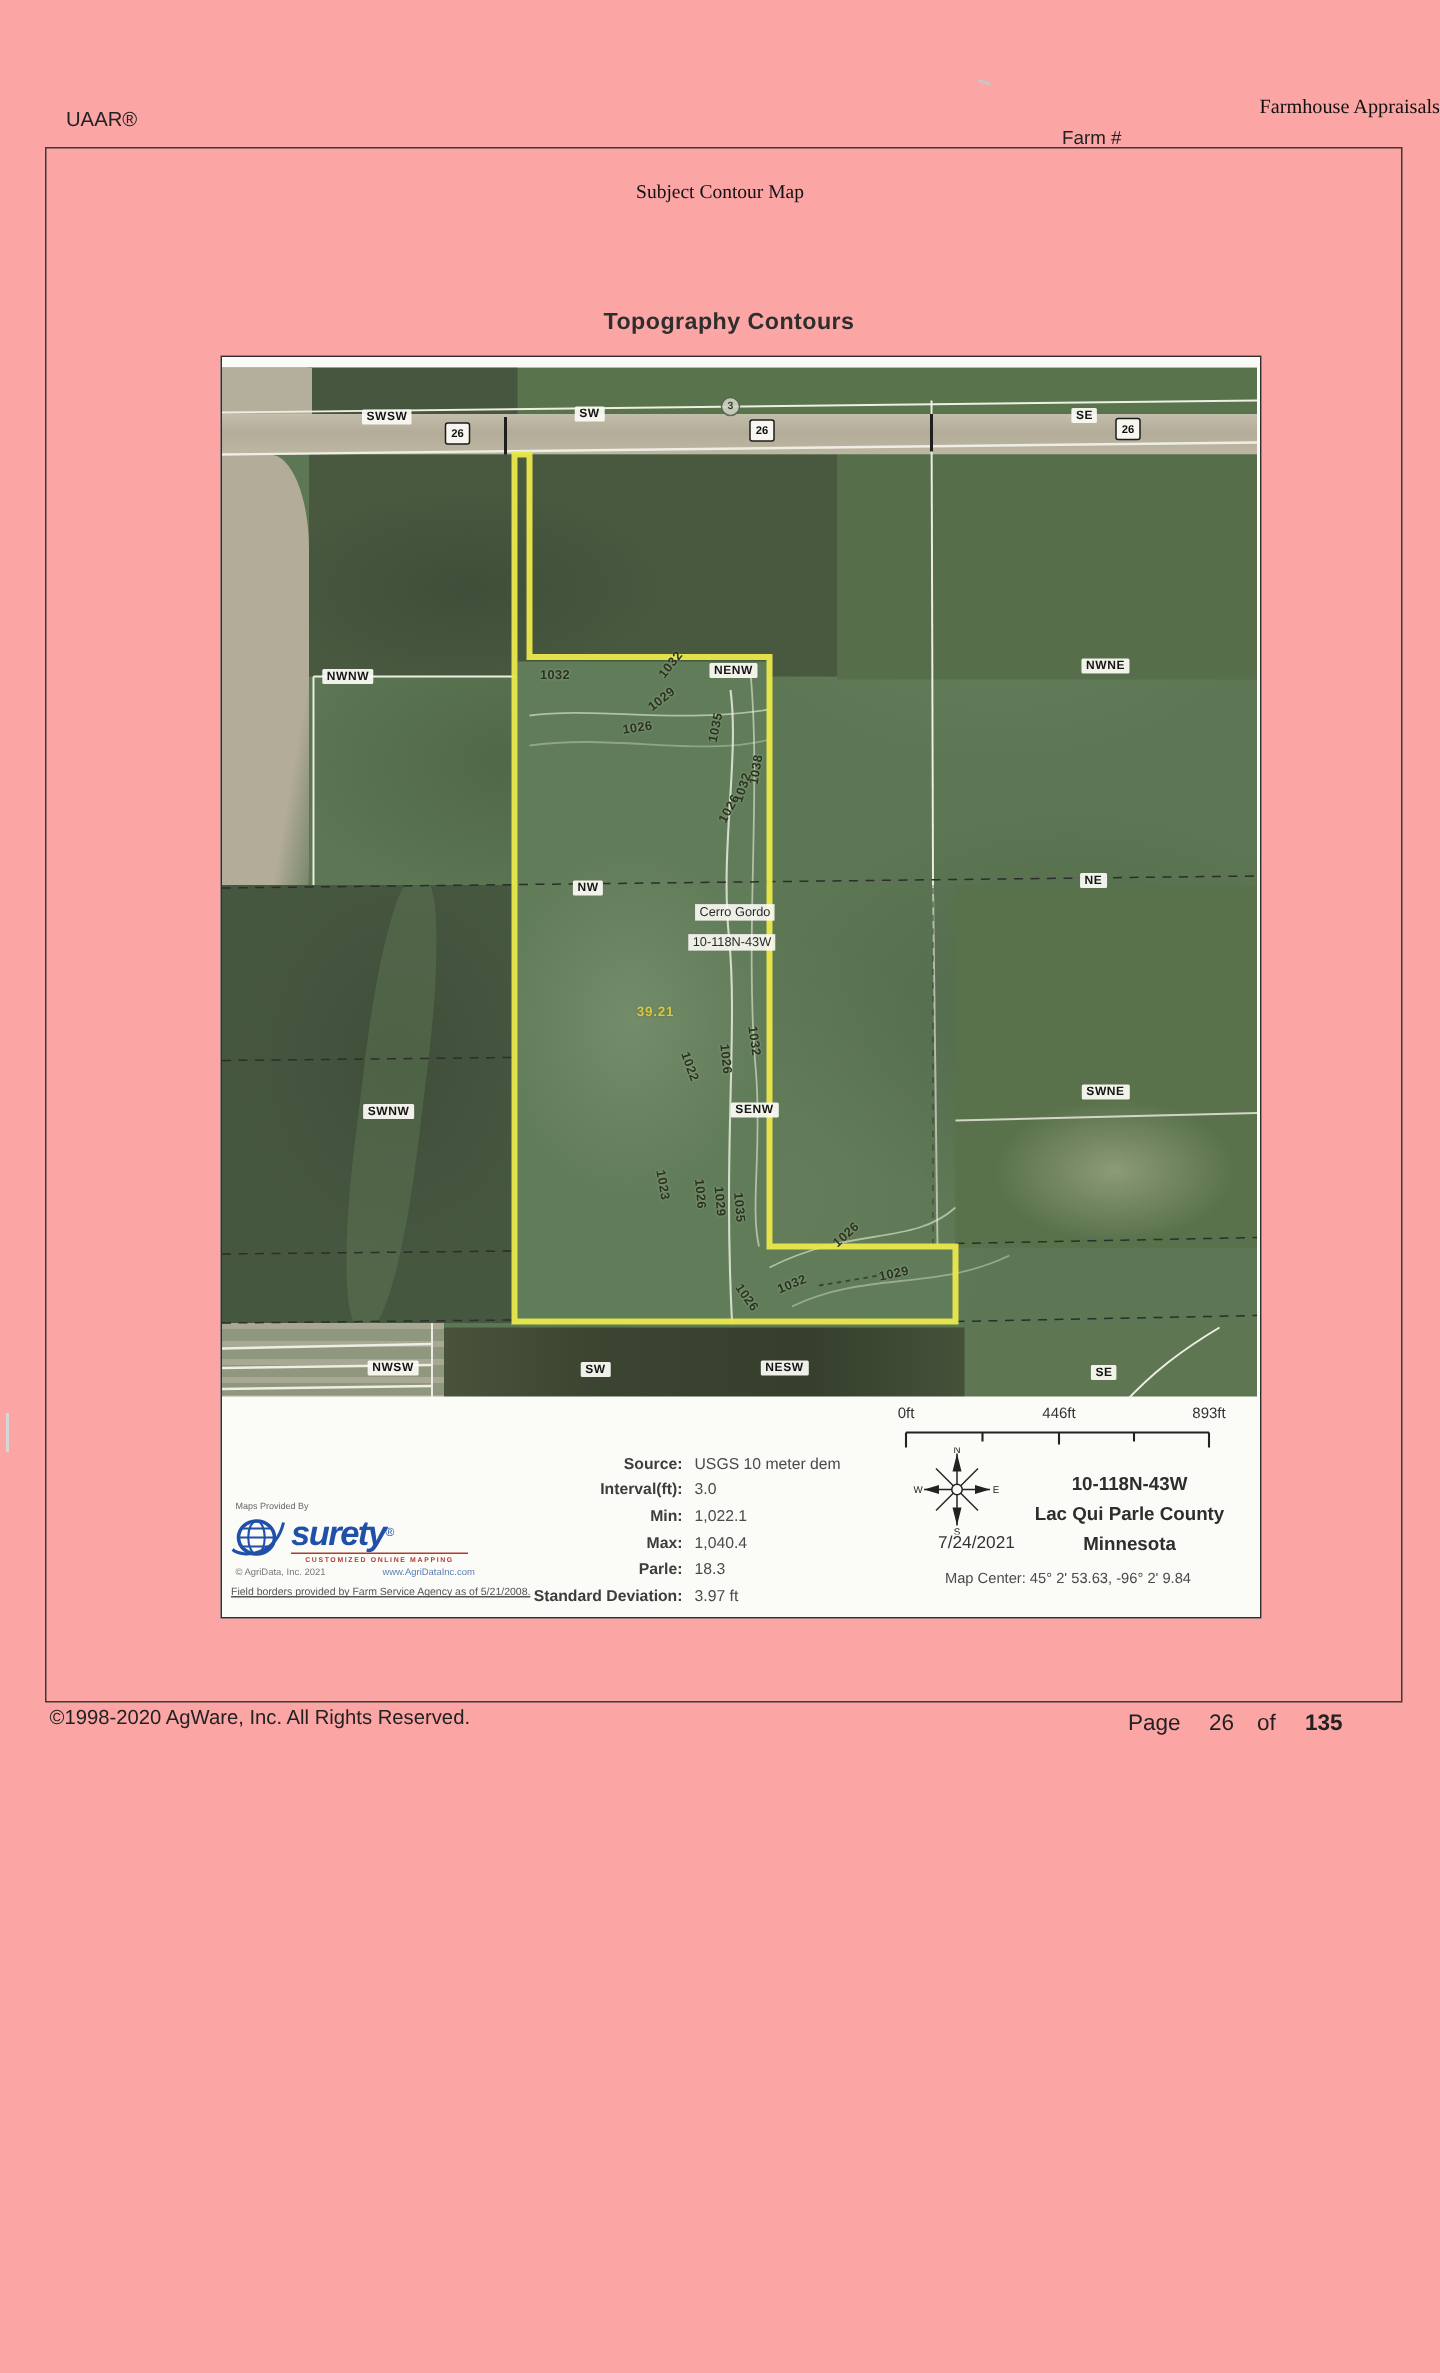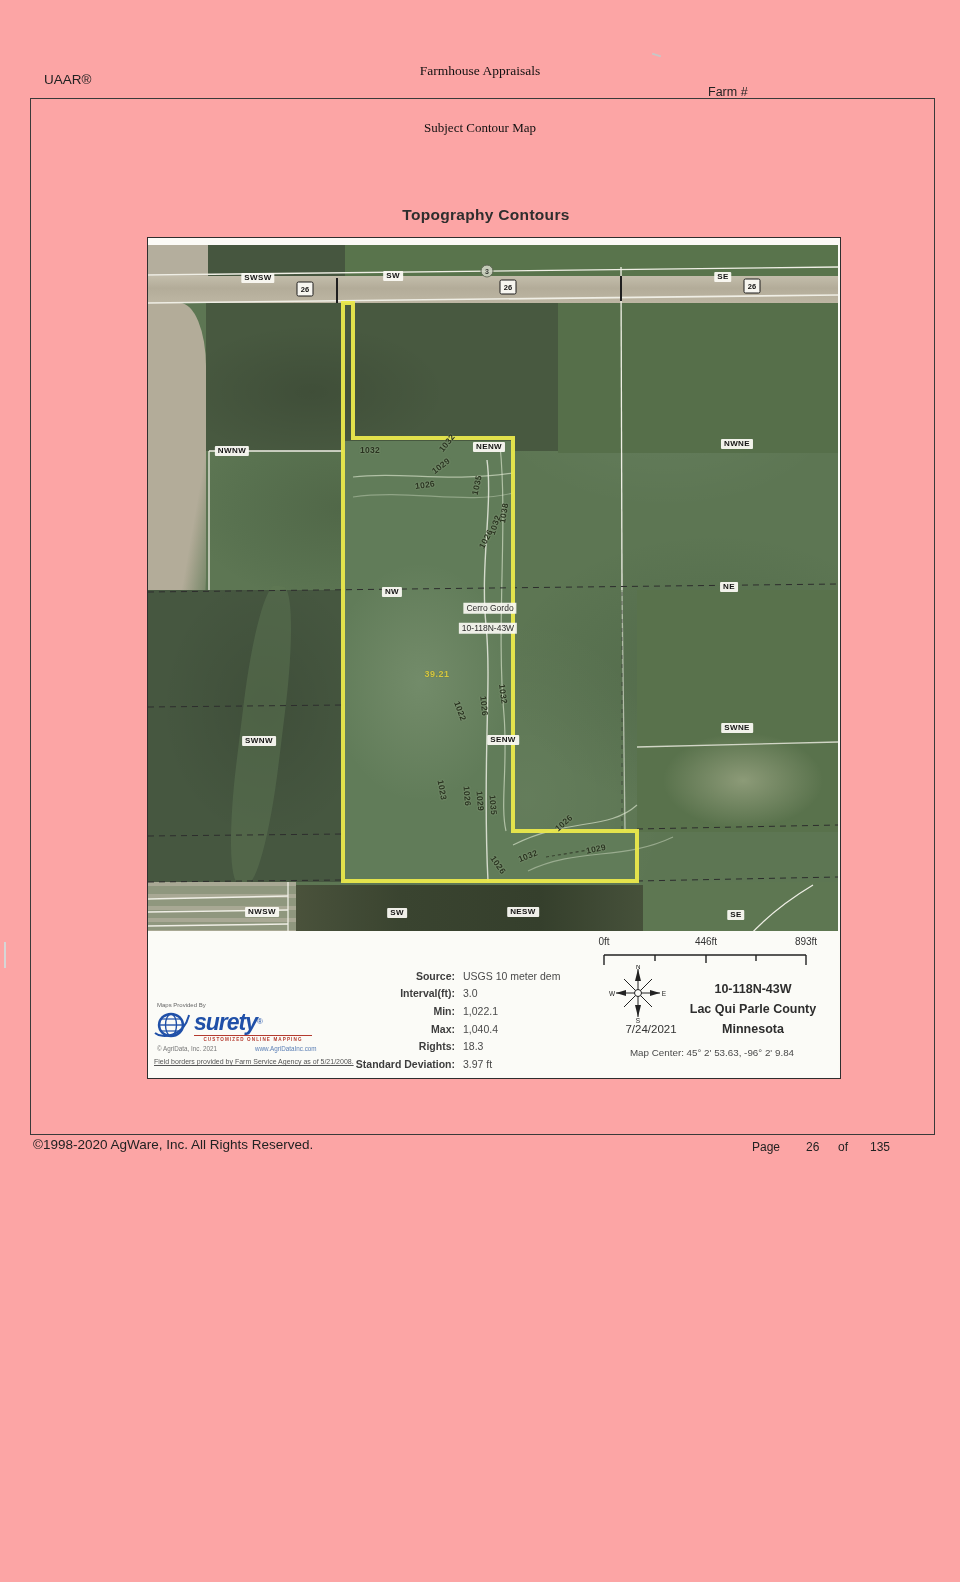--- a/index.html
+++ b/index.html
@@ -2,21 +2,21 @@
 <html><head>
 <meta charset="utf-8">
 <style>
   html,body{margin:0;padding:0;background:#ffffff;}
   #page{position:relative;width:960px;height:1582px;background:#fca5a5;overflow:hidden;
         font-family:"Liberation Sans",sans-serif;color:#1a1a1a;}
   .abs{position:absolute;}
 
   
   #brand{left:44px;top:72px;font-size:13.5px;color:#222;}
-  #report-title{left:0;top:63px;width:960px;text-align:center;
+  #report-title{left:0;top:63px;width:960px;text-align:right;
     font-family:"Liberation Serif",serif;font-size:13.5px;color:#111;}
   #file-label{left:708px;top:85px;font-size:12.5px;color:#222;}
   #content-box{left:30px;top:98px;width:903px;height:1035px;border:1.3px solid #3a3a3a;}
   #section-title{left:0;top:120px;width:960px;text-align:center;
     font-family:"Liberation Serif",serif;font-size:13px;color:#111;}
   #map-heading{left:0;top:206px;width:972px;text-align:center;
     font-size:15.5px;font-weight:bold;color:#2e2e2e;letter-spacing:.3px;}
 
   
   #map-frame{left:147px;top:237px;width:692px;height:840px;border:1.5px solid #2e2e2e;background:#fbfaf6;}
@@ -99,22 +99,22 @@
   #surety-reg{font-size:8px;color:#2050a8;vertical-align:super;}
   #surety-tag{font-size:4.6px;color:#b43a2e;letter-spacing:1.1px;font-weight:bold;
      border-top:1.5px solid #b43a2e;margin-top:0;padding-top:1px;width:118px;text-align:center;}
   #prov-copy{display:flex;font-size:6.3px;color:#777;margin-top:3px;margin-left:3px;gap:38px;}
   #prov-copy .www{color:#5b7fb5;}
   #field-borders{font-size:7px;color:#555;text-decoration:underline;margin-top:6px;margin-left:0px;
      white-space:nowrap;}
 
   
   #footer-copy{left:33px;top:1137px;font-size:13.5px;color:#222;}
-  .pg{top:1140px;font-size:12px;color:#222;}
-  #pg-label{left:752px;} #pg-num{left:806px;} #pg-of{left:838px;} #pg-total{left:870px;}
+  .pg{top:1140px;font-size:15px;color:#222;}
+  #pg-label{left:752px;} #pg-num{left:806px;} #pg-of{left:838px;} #pg-total{left:870px;font-weight:bold;}
 
   
   #scan1{left:652px;top:54px;width:9px;height:2px;background:#c7c7c7;transform:rotate(18deg);}
   #scan2{left:4px;top:942px;width:2px;height:26px;background:#d6d6d6;}
 </style>
 </head>
 <body>
 
 <div id="page">
 
@@ -247,21 +247,21 @@
           </div>
           <div class="stat-row">
             <div class="stat-label">Min:</div>
             <div class="stat-value">1,022.1</div>
           </div>
           <div class="stat-row">
             <div class="stat-label">Max:</div>
             <div class="stat-value">1,040.4</div>
           </div>
           <div class="stat-row">
-            <div class="stat-label">Rights:</div>
+            <div class="stat-label">Parle:</div>
             <div class="stat-value">18.3</div>
           </div>
           <div class="stat-row">
             <div class="stat-label">Standard Deviation:</div>
             <div class="stat-value">3.97 ft</div>
           </div>
         </div>
 
       <svg class="abs" id="scalebar" width="226" height="36">
         <text x="8" y="12" font-size="10" fill="#333" text-anchor="middle" font-family="Liberation Sans,sans-serif">0ft</text>

